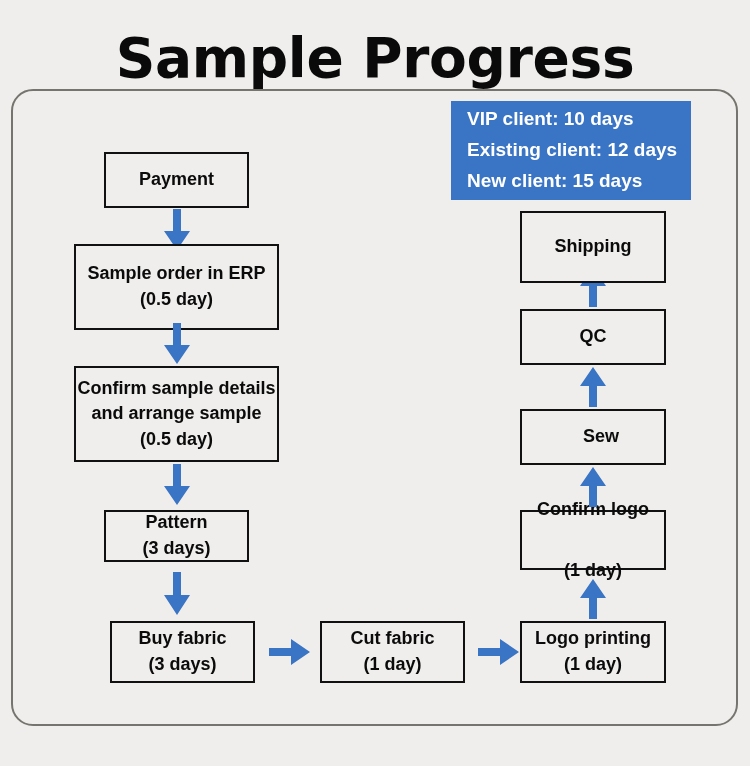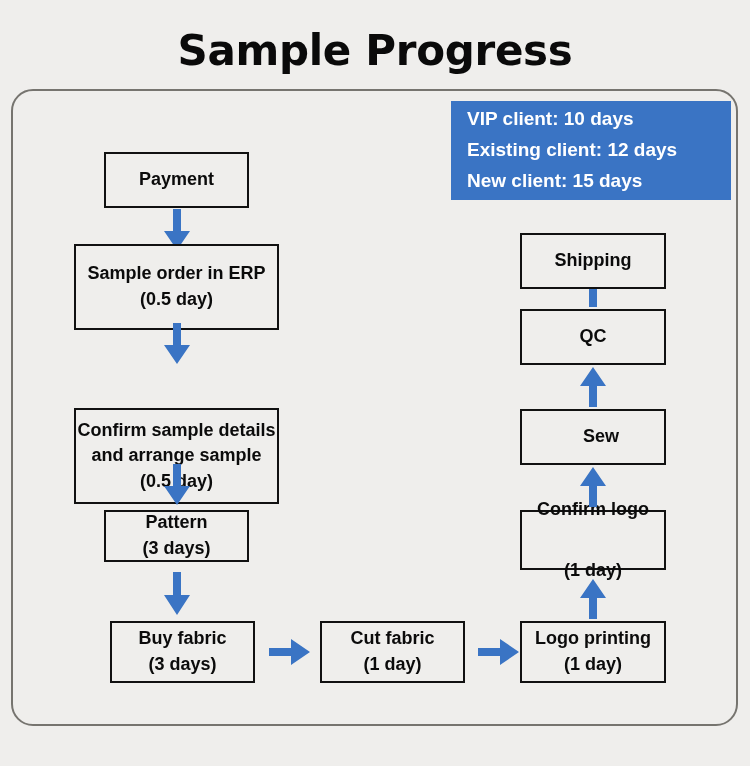--- a/index.html
+++ b/index.html
@@ -17,21 +17,21 @@
     position: relative;
     width: 750px;
     height: 766px;
   }
   .page-title {
     position: absolute;
     left: 0;
     top: 26px;
     width: 750px;
     text-align: center;
-    font-size: 42px;
+    font-size: 55px;
     font-weight: bold;
     color: #0a0a0a;
     letter-spacing: -0.3px;
     font-family: "DejaVu Sans", sans-serif;
   }
   .panel {
     position: absolute;
     left: 11px;
     top: 89px;
     width: 727px;
@@ -58,21 +58,21 @@
     font-family: "Liberation Sans", sans-serif;
   }
   .node .ln {
     display: block;
     white-space: nowrap;
   }
   .info-box {
     position: absolute;
     left: 451px;
     top: 101px;
-    width: 280px;
+    width: 240px;
     height: 99px;
     background: #3a74c4;
     box-sizing: border-box;
     display: flex;
     flex-direction: column;
     justify-content: center;
     padding-left: 16px;
   }
   .info-box .ln {
     color: #ffffff;
@@ -116,21 +116,21 @@
     <span class="ln">Sample order in ERP</span>
     <span class="ln">(0.5 day)</span>
   </div>
 
   <div class="arrow" style="left:163px; top:323px;">
     <svg width="28" height="42" viewBox="0 0 28 42">
       <polygon points="10,0 18,0 18,22 27,22 14,41 1,22 10,22" fill="#3a74c4"></polygon>
     </svg>
   </div>
 
-  <div class="node" style="left:74px; top:366px; width:205px; height:96px;margin-top:42px;">
+  <div class="node" style="left:74px; top:366px; width:205px; height:96px;">
     <span class="ln">Confirm sample details</span>
     <span class="ln">and arrange sample</span>
     <span class="ln">(0.5 day)</span>
   </div>
 
   <div class="arrow" style="left:163px; top:464px;">
     <svg width="28" height="42" viewBox="0 0 28 42">
       <polygon points="10,0 18,0 18,22 27,22 14,41 1,22 10,22" fill="#3a74c4"></polygon>
     </svg>
   </div>
@@ -203,17 +203,17 @@
   <div class="node" style="left:520px; top:309px; width:146px; height:56px;">
     <span class="ln">QC</span>
   </div>
 
   <div class="arrow" style="left:579px; top:266px;">
     <svg width="28" height="42" viewBox="0 0 28 42">
       <polygon points="14,1 27,20 18,20 18,41 10,41 10,20 1,20" fill="#3a74c4"></polygon>
     </svg>
   </div>
 
-  <div class="node" style="left:520px; top:211px; width:146px; height:56px;margin-top:22px;">
+  <div class="node" style="left:520px; top:211px; width:146px; height:72px;">
     <span class="ln">Shipping</span>
   </div>
 
 </div>
 
 </body></html>

